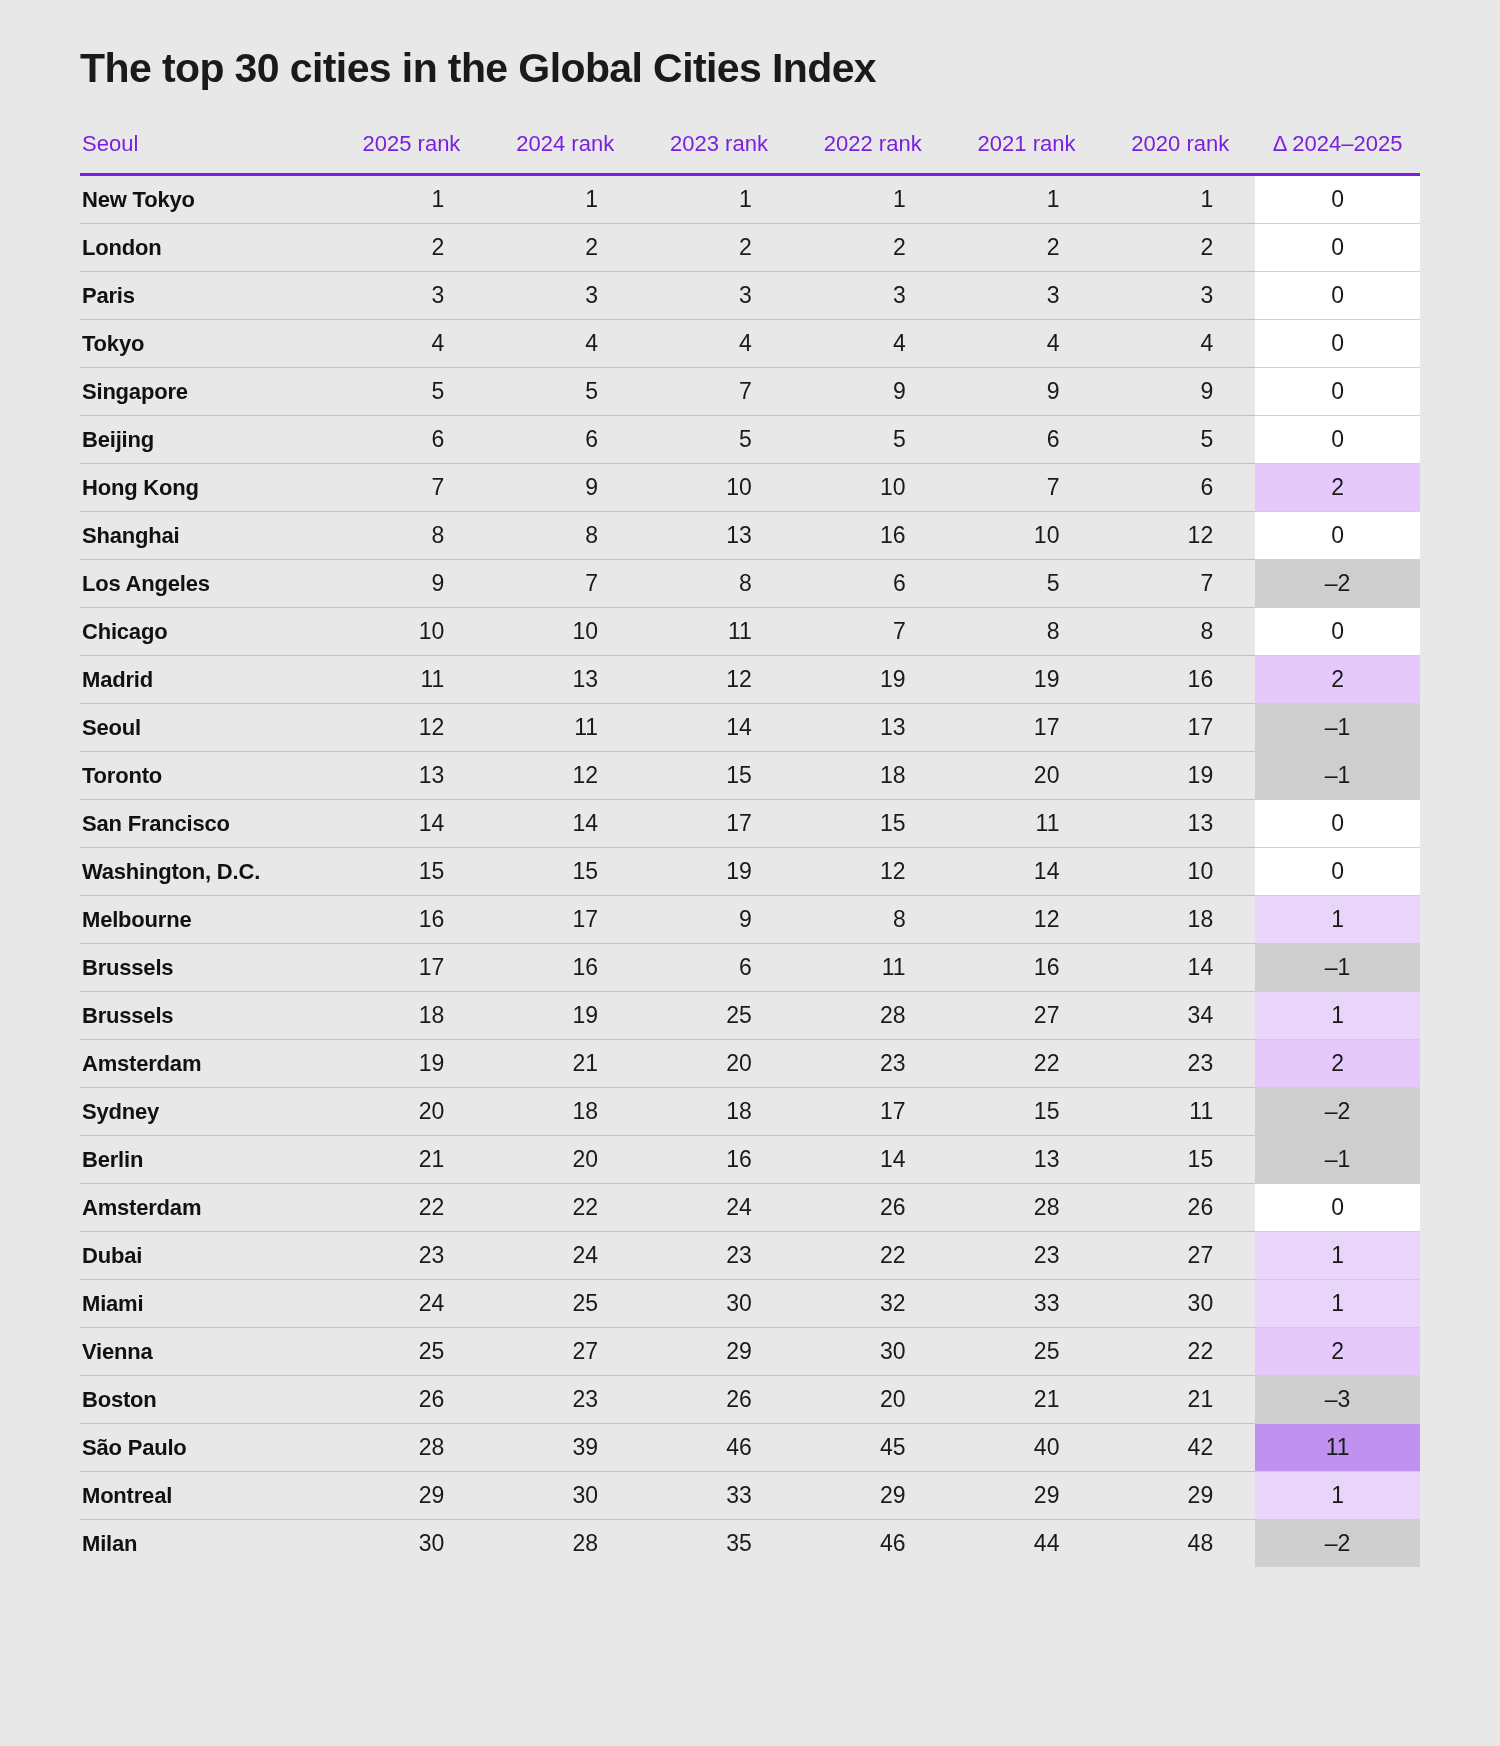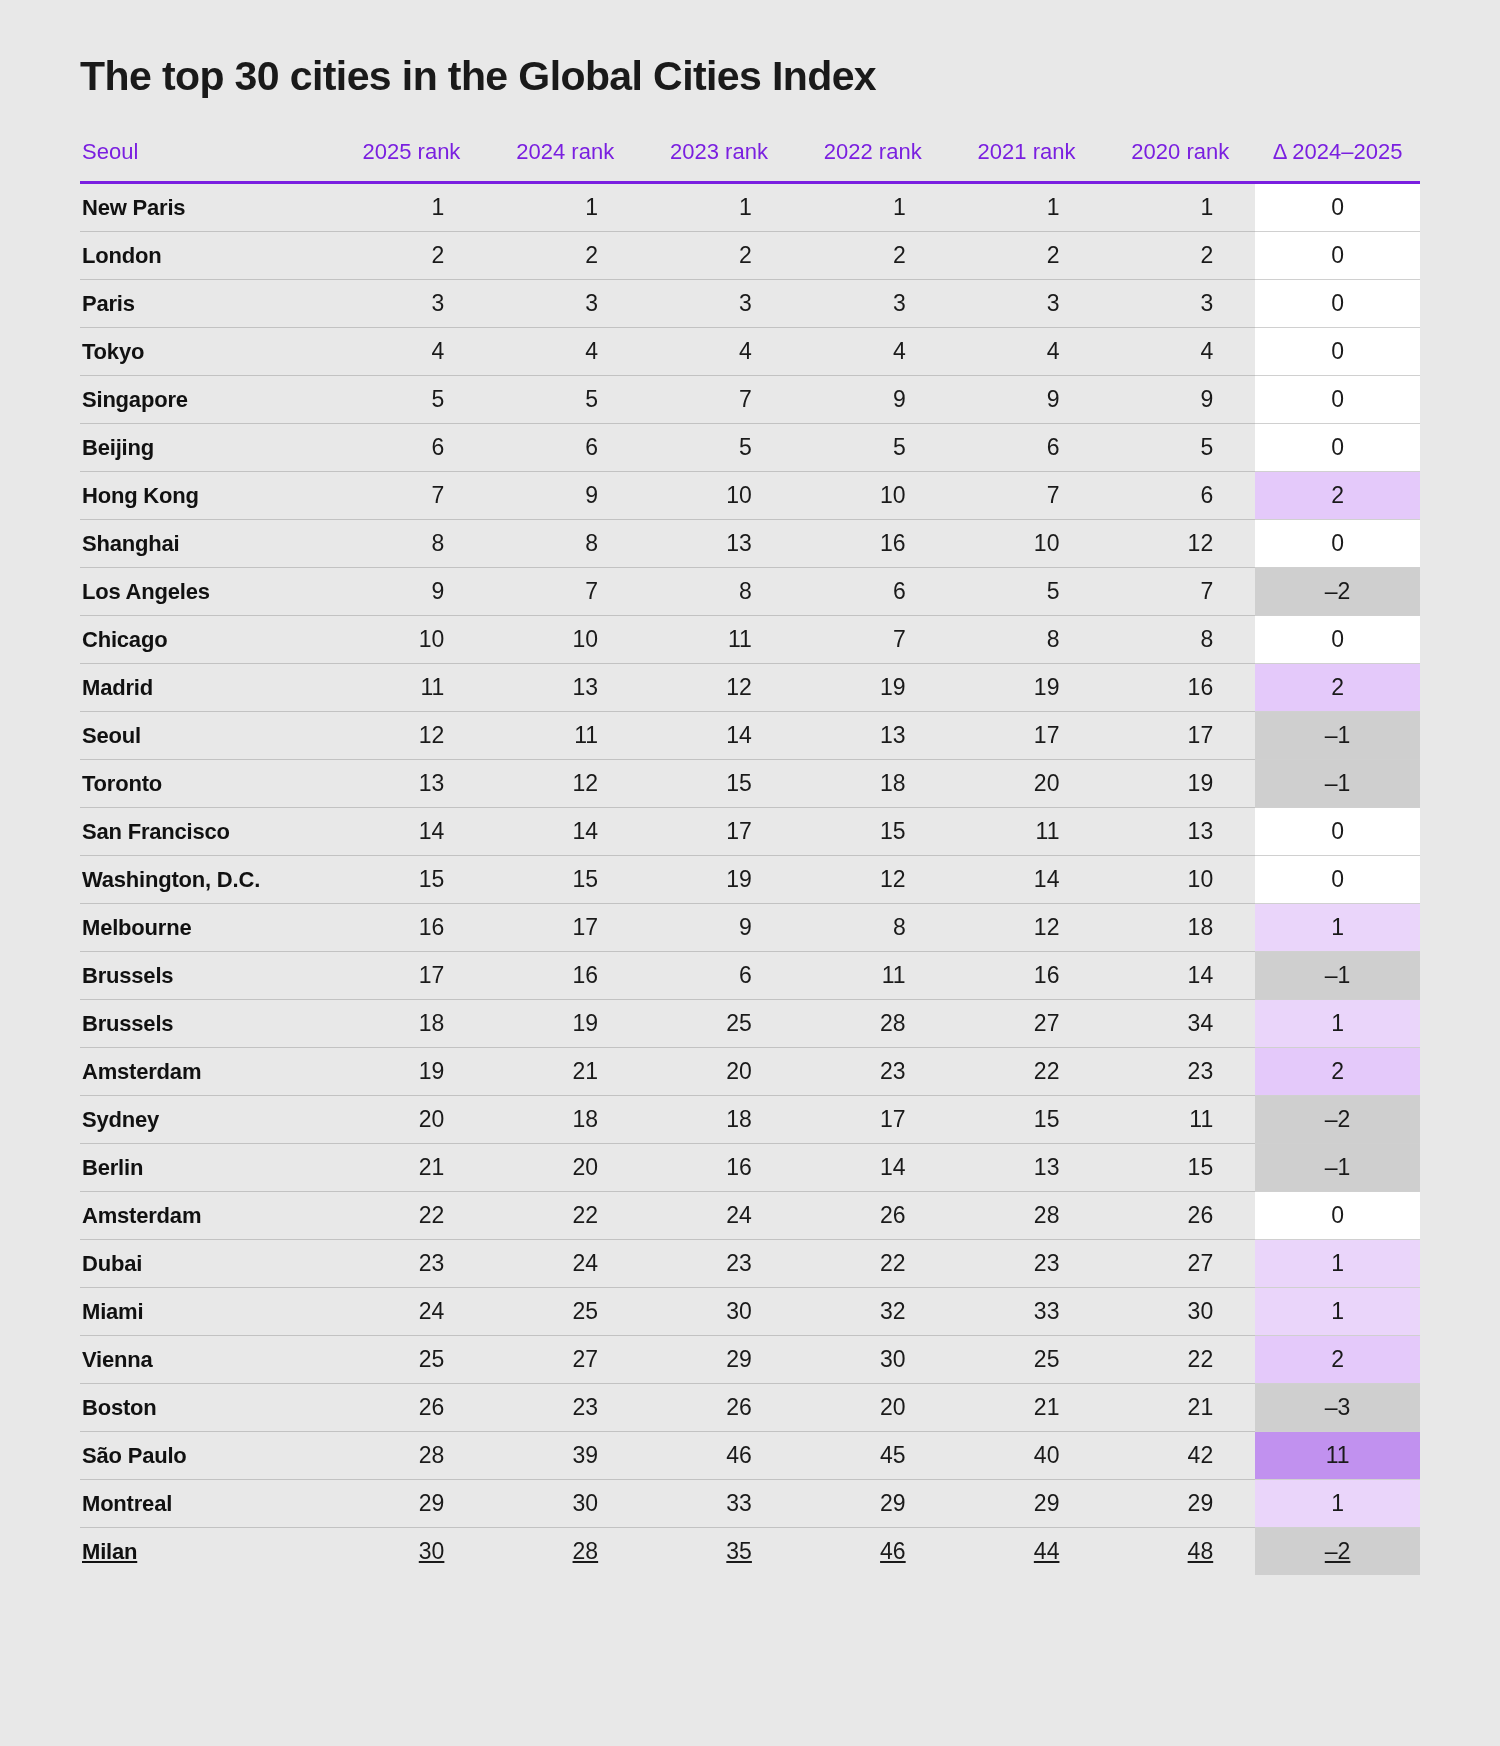--- a/index.html
+++ b/index.html
@@ -13,21 +13,21 @@
     font-family: "Liberation Sans", sans-serif;
     color: #111111;
     overflow: hidden;
   }
   .page {
     position: relative;
     width: 1500px;
     height: 1700px;
     background: #e8e8e8;
     box-sizing: border-box;
-    padding: 16px 80px;
+    padding: 8px 80px;
   }
   .title {
     font-size: 41px;
     font-weight: bold;
     letter-spacing: -0.6px;
     color: #1a1a1a;
     padding-top: 36px;
     padding-bottom: 0;
     margin: 0;
     line-height: 1.2;
@@ -67,21 +67,20 @@
 
   tbody td {
     font-size: 23px;
     height: 45px;
     border-bottom: 1px solid #c2c2c2;
     vertical-align: middle;
     background: #e8e8e8;
   }
   tbody tr:last-child td {
     border-bottom: none;
-    text-decoration: underline;
   }
   tbody td.city {
     font-weight: bold;
     text-align: left;
     padding-left: 2px;
     letter-spacing: -0.2px;
     font-size: 22px;
   }
   tbody td.rank {
     text-align: right;
@@ -124,21 +123,21 @@
         <th class="h-rank">2024 rank</th>
         <th class="h-rank">2023 rank</th>
         <th class="h-rank">2022 rank</th>
         <th class="h-rank">2021 rank</th>
         <th class="h-rank">2020 rank</th>
         <th class="h-delta">Δ 2024–2025</th>
       </tr>
     </thead>
     <tbody id="table-body">
         <tr>
-          <td class="city">New Paris</td>
+          <td class="city">New Tokyo</td>
           <td class="rank">1</td>
           <td class="rank">1</td>
           <td class="rank">1</td>
           <td class="rank">1</td>
           <td class="rank">1</td>
           <td class="rank">1</td>
           <td class="delta zero">0</td>
         </tr>
         <tr>
           <td class="city">London</td>

